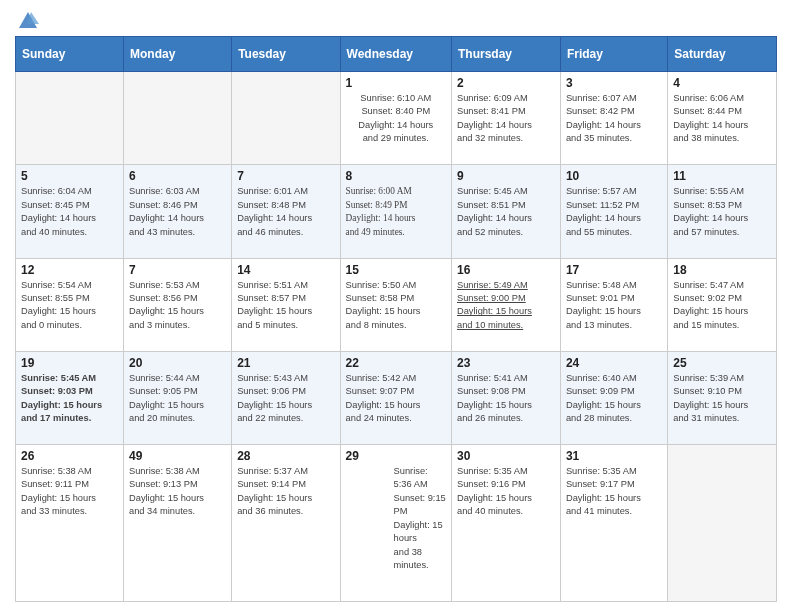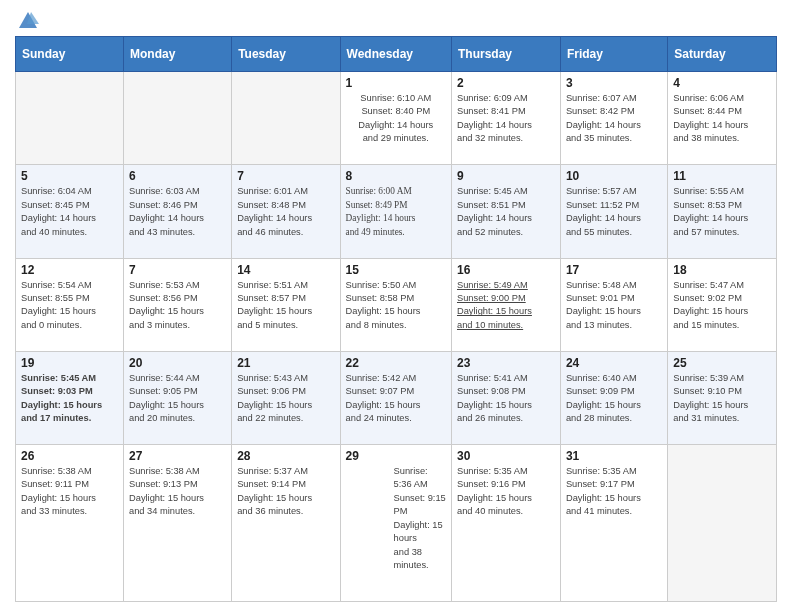--- a/index.html
+++ b/index.html
@@ -321,21 +321,21 @@
         </tr>
         <tr>
           <td>
             <span class="day-number">26</span>
             <div class="day-info" style="white-space: pre-line;">Sunrise: 5:38 AM
 Sunset: 9:11 PM
 Daylight: 15 hours
 and 33 minutes.</div>
           </td>
           <td>
-            <span class="day-number">27</span>
+            <span class="day-number">49</span>
             <div class="day-info" style="white-space: pre-line;">Sunrise: 5:38 AM
 Sunset: 9:13 PM
 Daylight: 15 hours
 and 34 minutes.</div>
           </td>
           <td>
             <span class="day-number">28</span>
             <div class="day-info" style="white-space: pre-line;">Sunrise: 5:37 AM
 Sunset: 9:14 PM
 Daylight: 15 hours

